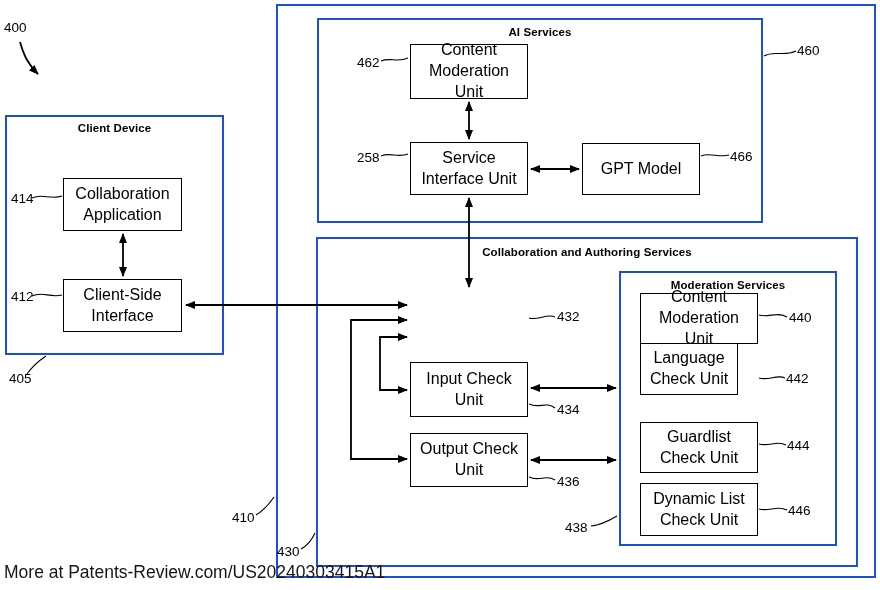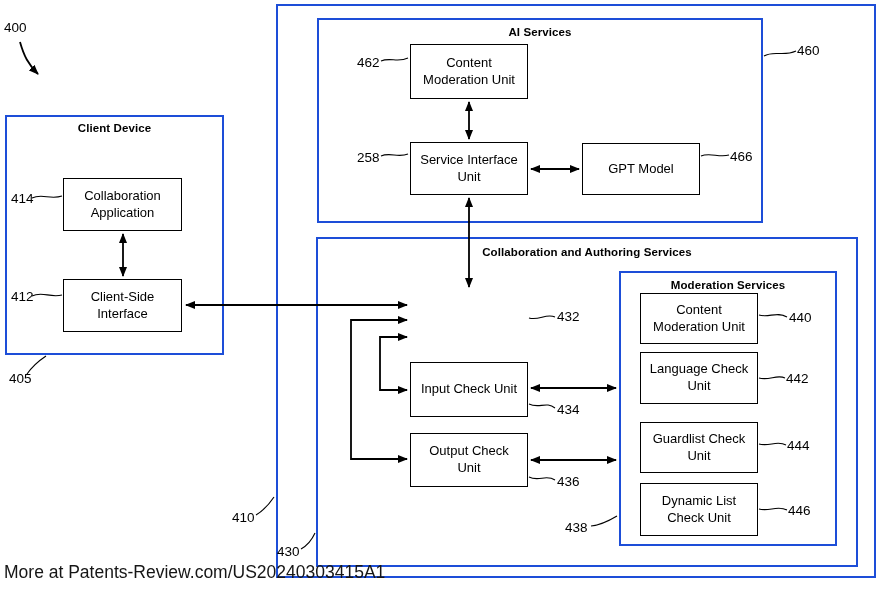--- a/index.html
+++ b/index.html
@@ -8,21 +8,21 @@
     font-family:"Liberation Sans","DejaVu Sans",sans-serif;color:#000;
   }
   .groupbox{position:absolute;border:2px solid #1d4ed8;background:transparent;box-sizing:border-box;}
   .group-title{
     position:absolute;left:0;right:0;text-align:center;
     font-size:11.5px;font-weight:bold;color:#000;letter-spacing:.1px;
   }
   .node{
     position:absolute;border:1.6px solid #000;background:#fff;box-sizing:border-box;
     display:flex;align-items:center;justify-content:center;text-align:center;
-    font-size:13px;line-height:1.3;color:#000;padding:2px 6px;
+    font-size:16px;line-height:1.3;color:#000;padding:2px 6px;
   }
   .ref{
     position:absolute;font-size:13.5px;color:#000;white-space:nowrap;
   }
   .overlay{position:absolute;left:0;top:0;width:880px;height:590px;pointer-events:none;}
   .footer{
     position:absolute;left:4px;top:562px;font-size:17.5px;color:#161616;
     font-family:"Liberation Sans","DejaVu Sans",sans-serif;white-space:nowrap;
   }
 </style>
@@ -65,21 +65,21 @@
   <div class="node" style="left:410px;top:433px;width:118px;height:54px;">
     <span>Output Check Unit</span>
   </div>
 
   <div class="groupbox" style="left:619px;top:271px;width:218px;height:275px;">
     <div class="group-title" style="top:6px;">Moderation Services</div>
   </div>
   <div class="node" style="left:640px;top:293px;width:118px;height:51px;">
     <span>Content Moderation Unit</span>
   </div>
-  <div class="node" style="left:640px;top:352px;width:118px;height:52px;">
+  <div class="node" style="left:640px;top:343px;width:98px;height:52px;">
     <span>Language Check Unit</span>
   </div>
   <div class="node" style="left:640px;top:422px;width:118px;height:51px;">
     <span>Guardlist Check Unit</span>
   </div>
   <div class="node" style="left:640px;top:483px;width:118px;height:53px;">
     <span>Dynamic List Check Unit</span>
   </div>
 
   <span class="ref" style="left:4px;top:20px;">400</span>

